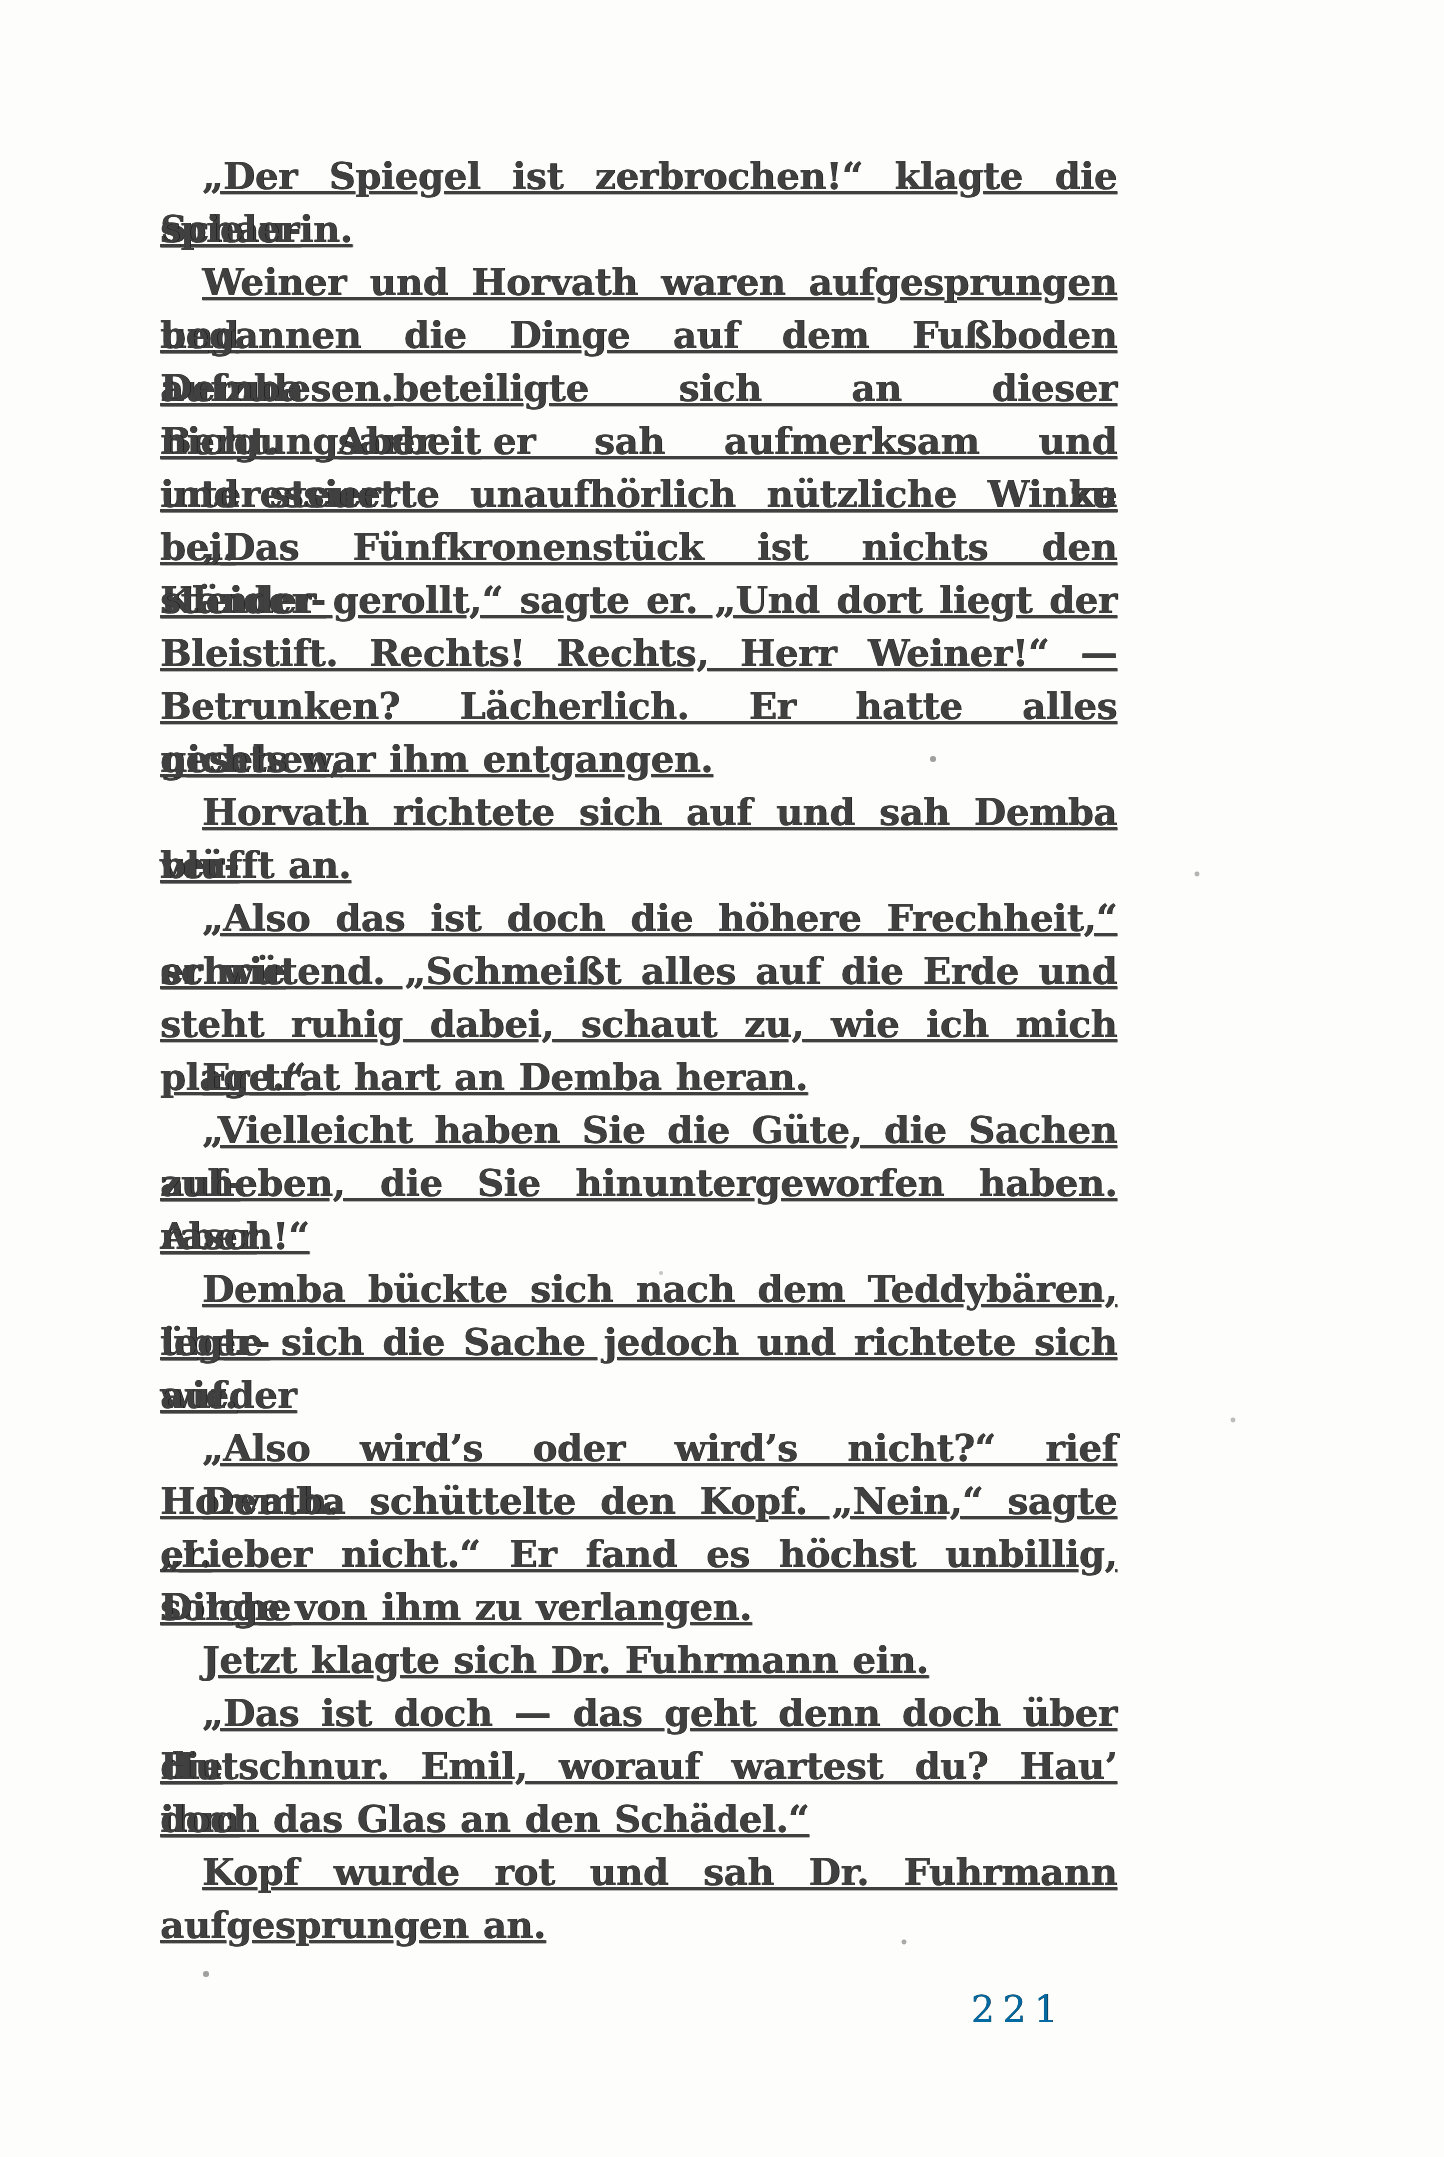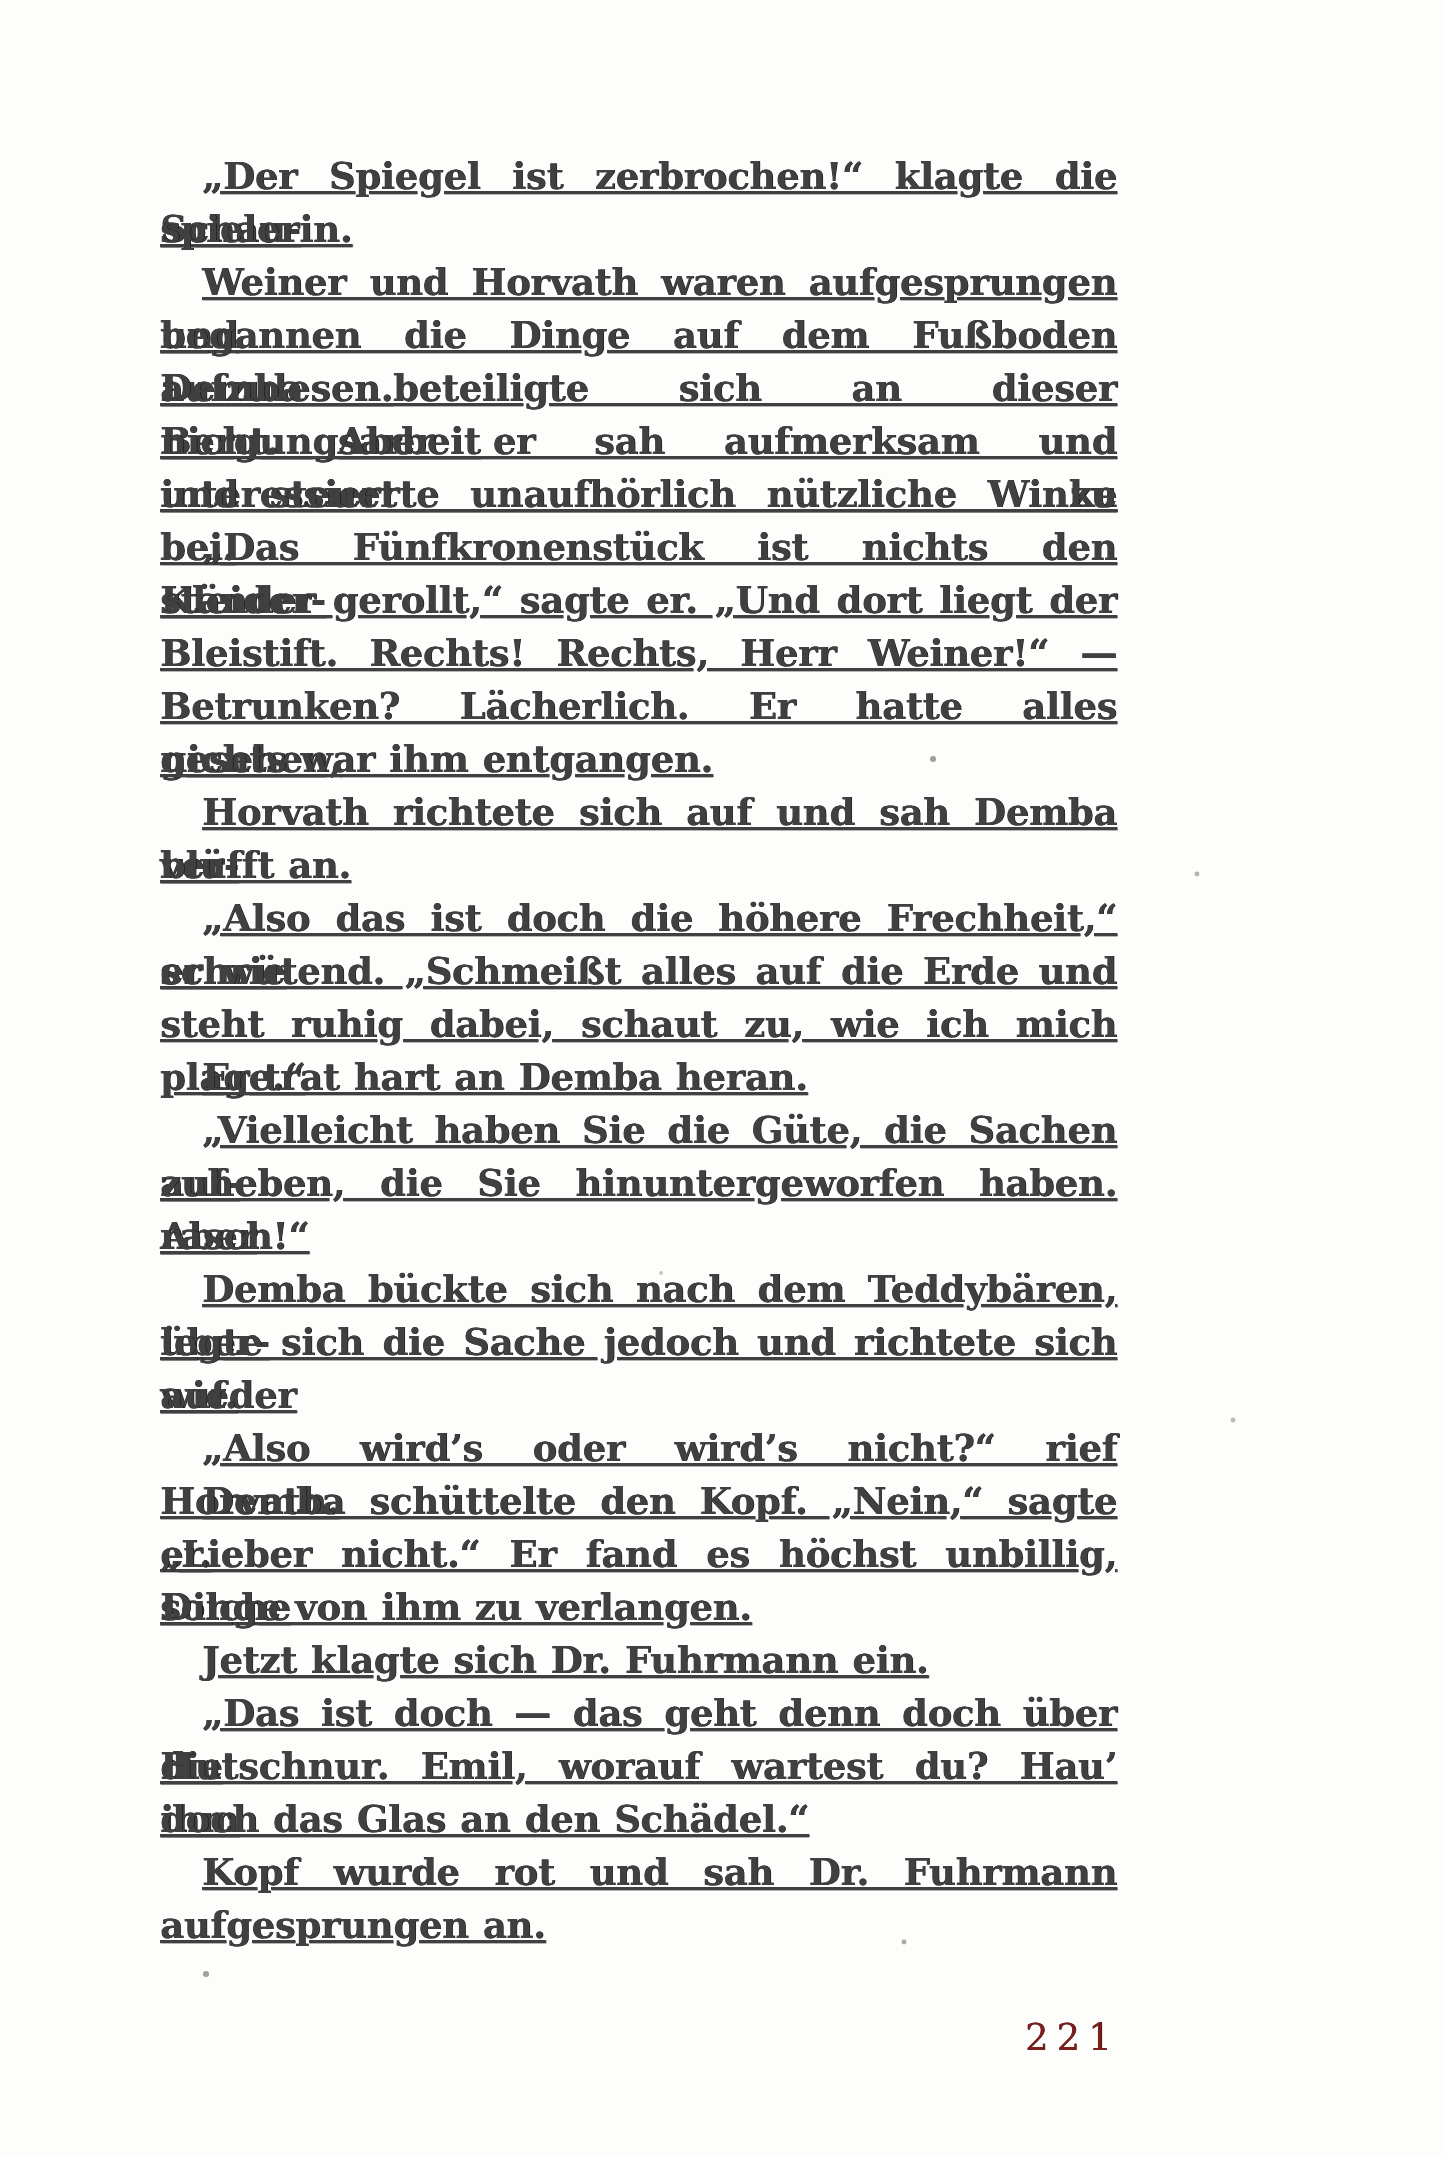--- a/index.html
+++ b/index.html
@@ -39,29 +39,28 @@
     text-decoration: underline;
   }
   .line.justify {
     text-align-last: justify;
   }
   .line.indent {
     text-indent: 42px;
   }
   .page-number {
     position: absolute;
-    left: 1025px;
+    left: 971px;
     top: 1988px;
     font-family: "DejaVu Serif", serif;
     font-weight: 400;
     font-size: 37px;
     letter-spacing: 8px;
-    color: #7f1d1d;
+    color: #0369a1;
     text-shadow: 0.3px 0.2px 0 #161616;
-    margin-top: 28px;
   }
   .specks {
     position: absolute;
     left: 0;
     top: 0;
     width: 2px;
     height: 2px;
     border-radius: 50%;
     opacity: 0.55;
     box-shadow:

